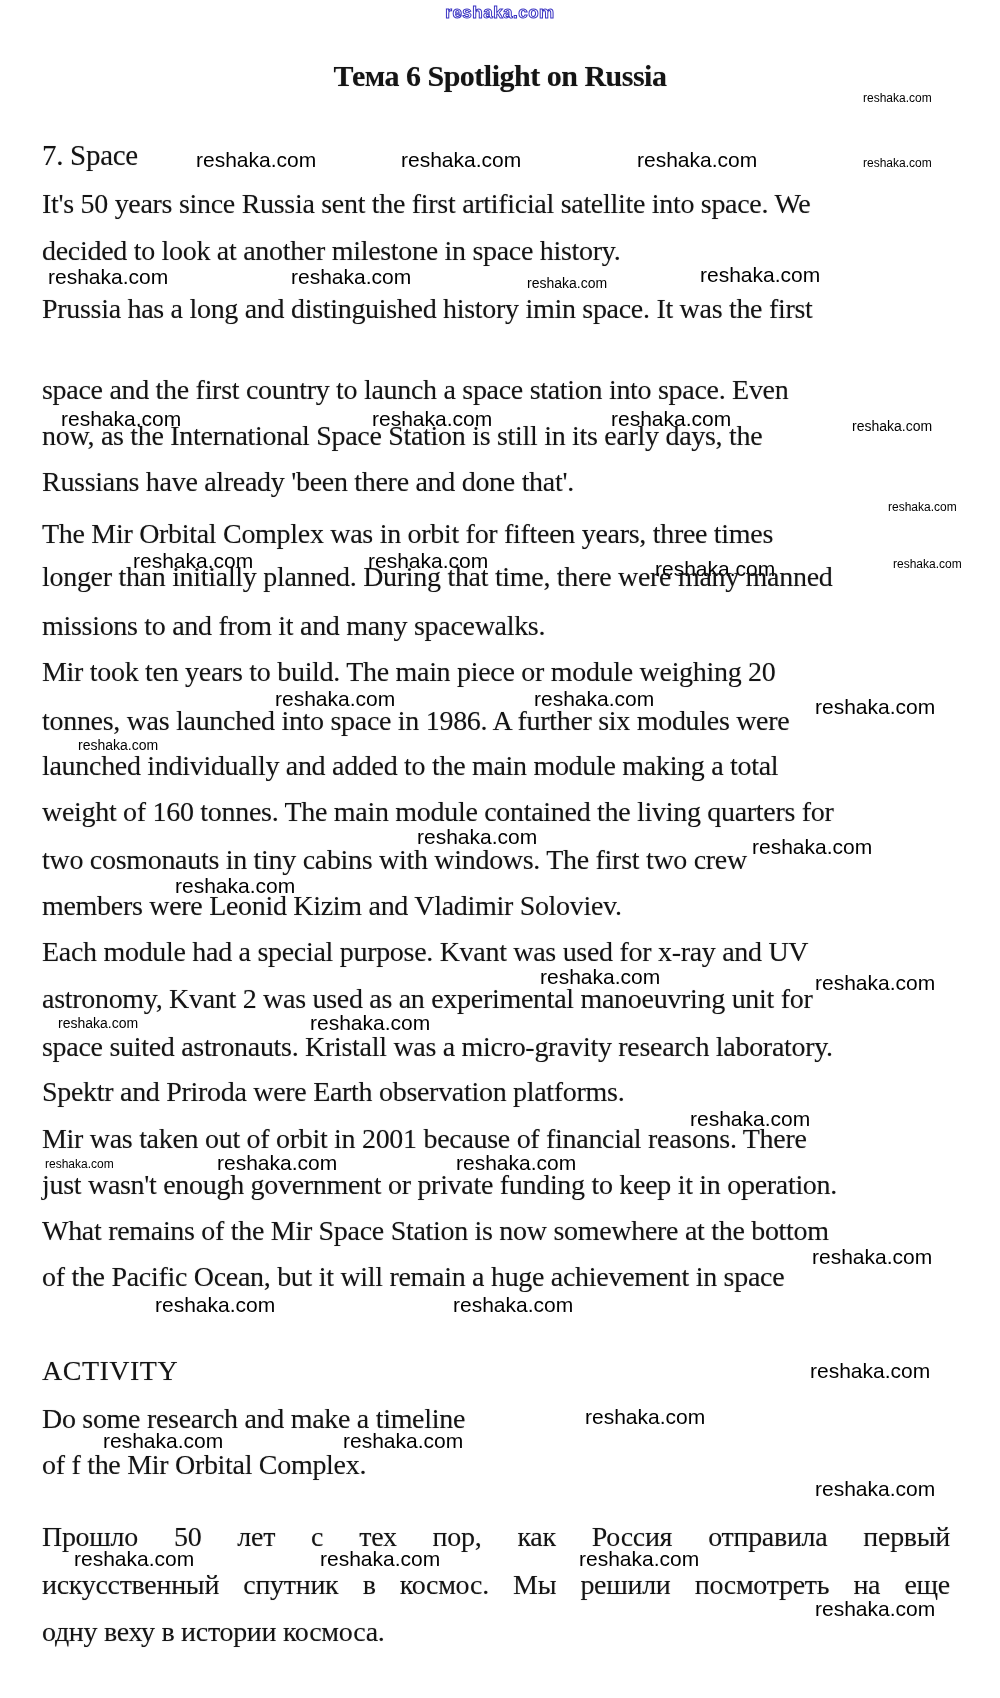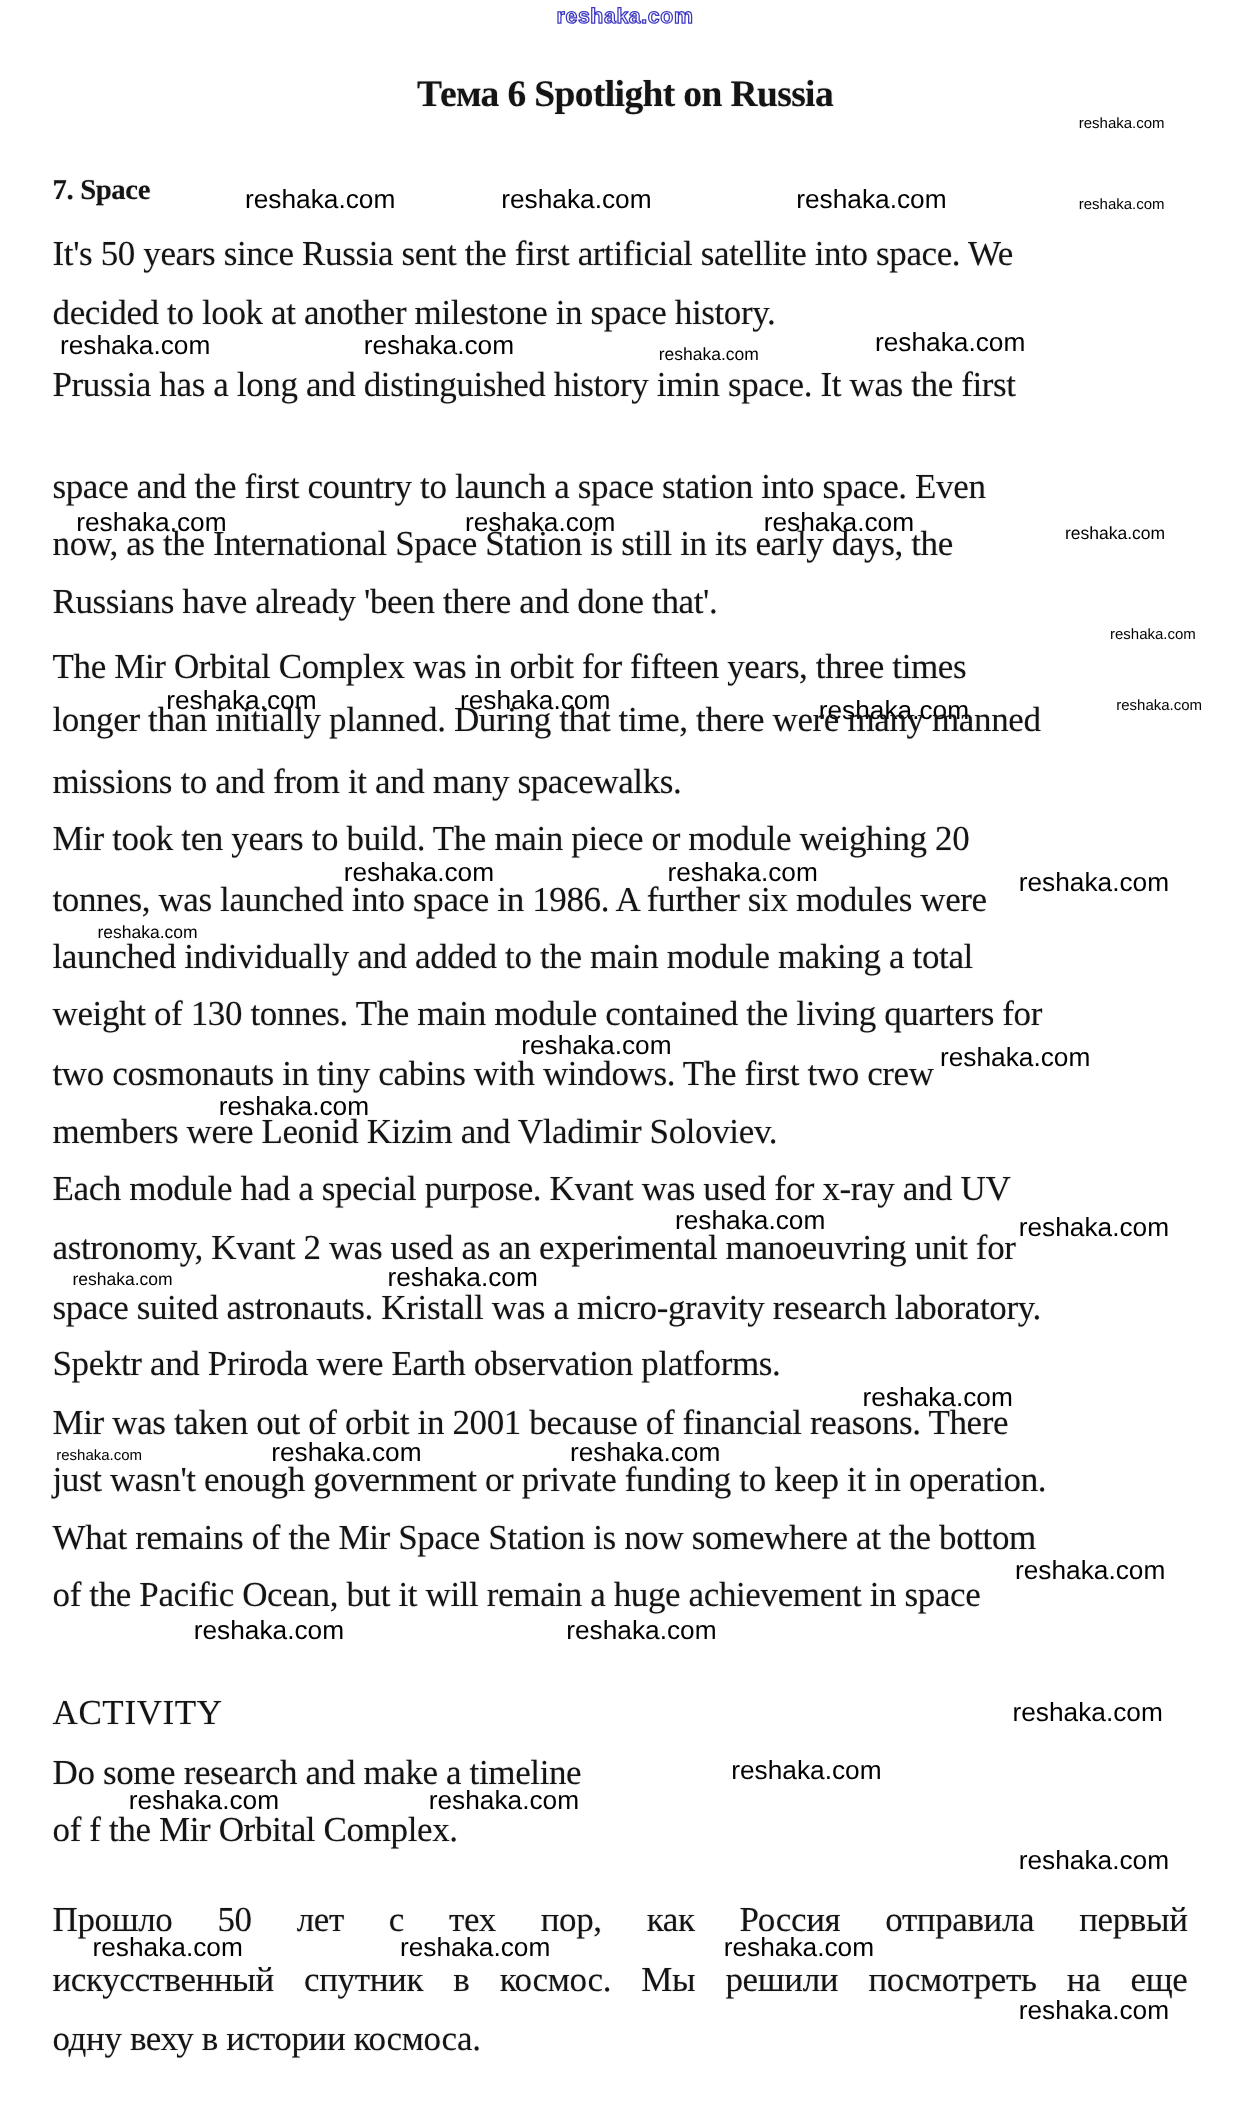--- a/index.html
+++ b/index.html
@@ -25,22 +25,22 @@
     position: absolute;
     left: 0;
     width: 1000px;
     text-align: center;
     font-weight: bold;
     font-size: 30px;
     letter-spacing: -0.5px;
     text-shadow: 0 0 1px rgba(30,30,30,0.4);
   }
   .section-heading {
-    font-weight: bold;
-    font-size: 23px;
+    font-weight: normal;
+    font-size: 29px;
   }
   .activity-heading {
     letter-spacing: 0.5px;
     text-align: center;
   }
   .ru-just {
     white-space: normal;
     width: 908px;
     text-align: justify;
     text-align-last: justify;
@@ -120,21 +120,21 @@
 
   <span class="wm" style="left:275px; top:688px;">reshaka.com</span>
   <span class="wm" style="left:534px; top:688px;">reshaka.com</span>
   <span class="wm" style="left:815px; top:696px;">reshaka.com</span>
 
   <div class="line" style="top:705px;">tonnes, was launched into space in 1986. A further six modules were</div>
 
   <span class="wm wm-md" style="left:78px; top:738px;">reshaka.com</span>
 
   <div class="line" style="top:750px;">launched individually and added to the main module making a total</div>
-  <div class="line" style="top:796px;">weight of 130 tonnes. The main module contained the living quarters for</div>
+  <div class="line" style="top:796px;">weight of 160 tonnes. The main module contained the living quarters for</div>
 
   <span class="wm" style="left:417px; top:826px;">reshaka.com</span>
   <span class="wm" style="left:752px; top:836px;">reshaka.com</span>
 
   <div class="line" style="top:844px;">two cosmonauts in tiny cabins with windows. The first two crew</div>
 
   <span class="wm" style="left:175px; top:875px;">reshaka.com</span>
 
   <div class="line" style="top:890px;">members were Leonid Kizim and Vladimir Soloviev.</div>
   <div class="line" style="top:936px;">Each module had a special purpose. Kvant was used for x-ray and UV</div>

